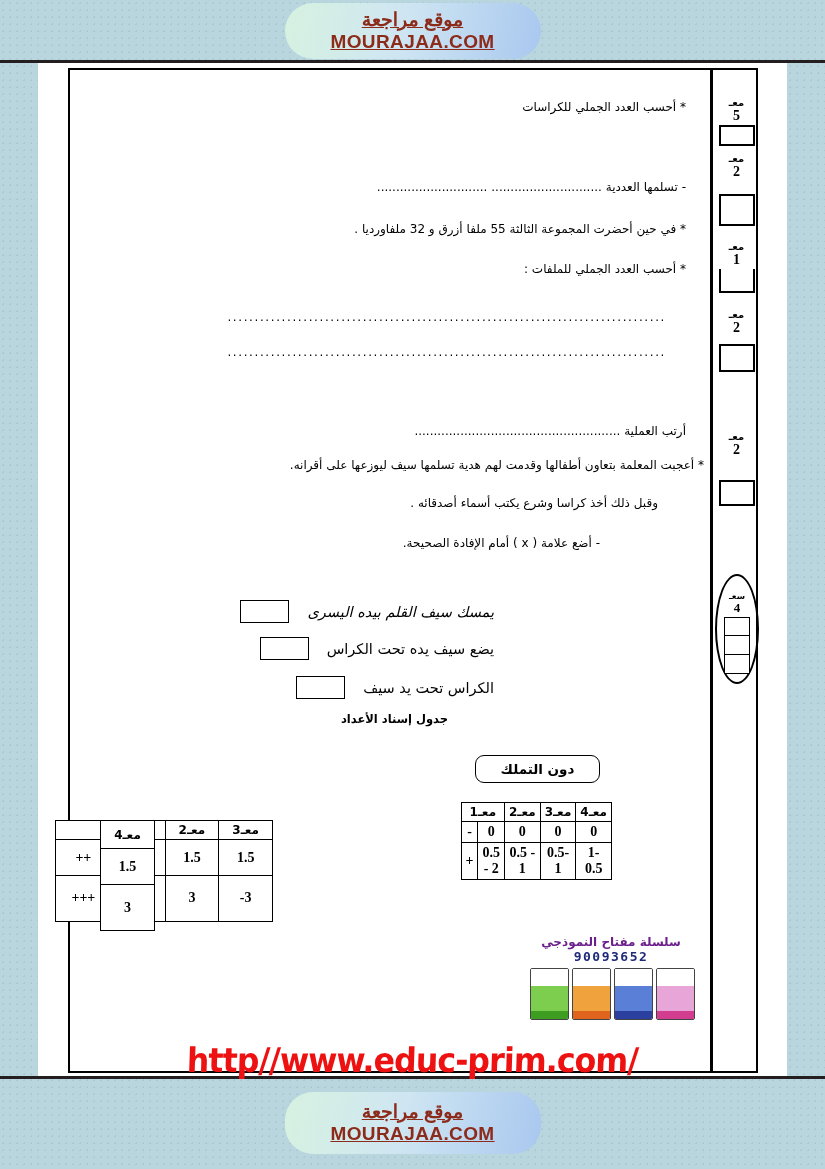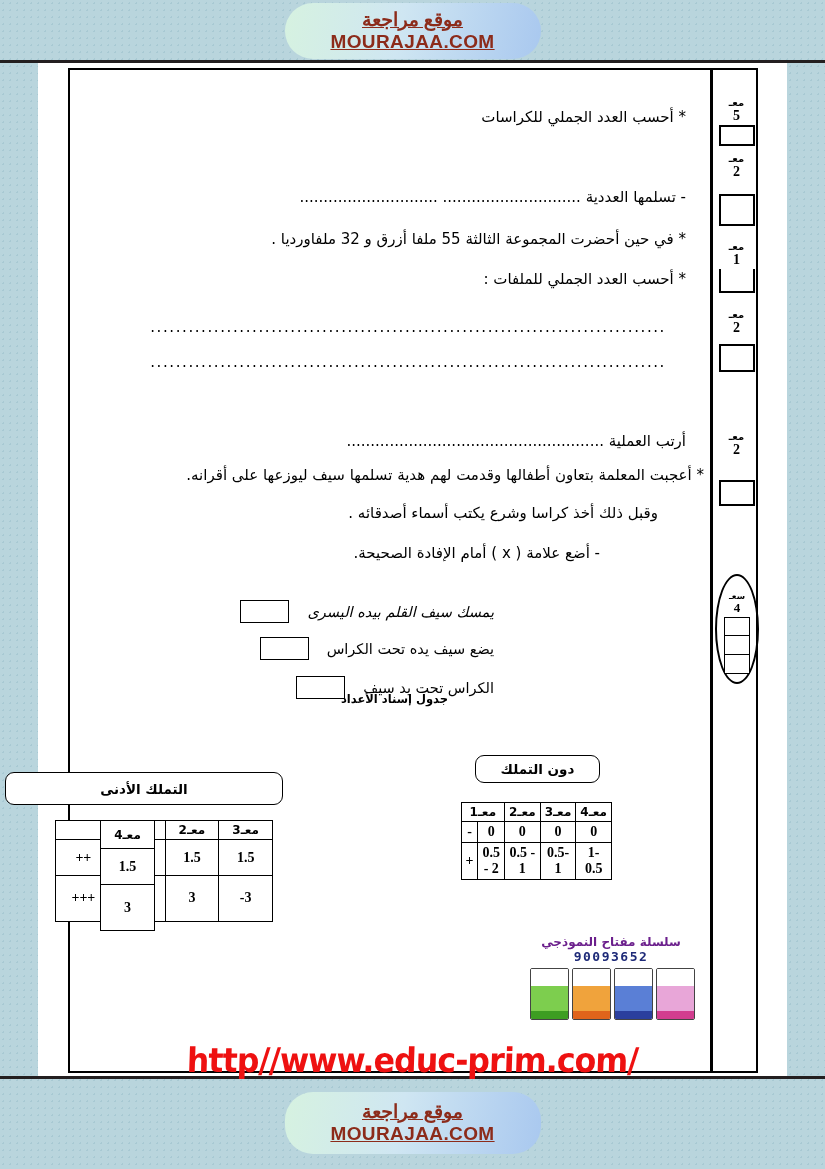--- a/index.html
+++ b/index.html
@@ -44,21 +44,21 @@
 
   .banner-pill {
     width: 256px; height: 56px; border-radius: 28px;
     background: linear-gradient(100deg, #d6f2e0 0%, #cfe6f2 45%, #a9c8ef 100%);
     display: flex; flex-direction: column;
     align-items: center; justify-content: center;
     position: relative;
   }
   .banner.bottom .banner-pill { height: 62px; }
   .banner-ar {
-    font-family: Liberation Serif, serif;
+    font-family: Liberation Sans, sans-serif;
     direction: rtl; font-size: 19px; font-weight: 700;
     color: #8c2b1a; text-decoration: underline; line-height: 1.1;
   }
   .banner-en {
     font-family: "Liberation Sans", sans-serif;
     font-size: 19px; font-weight: 700; letter-spacing: .4px;
     color: #8c2b1a; text-decoration: underline; line-height: 1.15;
   }
 
   
@@ -77,21 +77,21 @@
 
   .sheet-body {
     position: absolute; left: 0; top: 0; width: 640px; height: 100%;
     direction: rtl;
     font-family: "DejaVu Sans", sans-serif;
   }
 
   .q-line {
     position: absolute;
     direction: rtl; text-align: left;
-    font-size: 15px; color: #000; white-space: nowrap; margin-top: 8px;
+    font-size: 12px; color: #000; white-space: nowrap;
   }
 
   .dots { letter-spacing: 1.6px; color: #000; }
 
   
   .marks-col {
     position: absolute; left: 643px; top: 0; width: 47px; height: 100%;
   }
   .mark-group { position: absolute; left: 0; width: 47px; text-align: center; }
   .mark-label {
@@ -275,21 +275,21 @@
     </div>
     <div class="opt-row" style="top:567px; right:216px;">
       <span>يضع سيف يده تحت الكراس</span>
       <span class="opt-box"></span>
     </div>
     <div class="opt-row" style="top:606px; right:216px;">
       <span>الكراس تحت يد سيف</span>
       <span class="opt-box"></span>
     </div>
 
-    <div class="caption" style="top:622px; right:262px;">جدول إسناد الأعداد</div>
+    <div class="caption" style="top:642px; right:262px;">جدول إسناد الأعداد</div>
 
     <div class="tbl-title" style="top:685px; right:110px; width:125px; height:28px;">دون التملك</div>
 
     <table class="grid" style="top:732px; right:98px; width:150px;">
       <tbody>
           <tr>
         <th style="width:34px">معـ4</th>
         <th style="width:34px">معـ3</th>
         <th style="width:34px">معـ2</th>
         <th colspan="2">معـ1</th>
@@ -304,21 +304,20 @@
       <tr>
         <td class="cell-stack">1-0.5</td>
         <td class="cell-stack">-0.5<br>1</td>
         <td class="cell-stack">- 0.5<br>1</td>
         <td class="cell-stack">0.5<br>2 -</td>
         <td>+</td>
       </tr>
     </tbody>
       </table>
 
-    <div class="tbl-title" style="top:702px; right:427px; width:278px; height:33px;">التملك الأدنى</div>
 
     <table class="grid" style="top:750px; right:437px; width:218px;">
       <tbody>
           <tr>
         <th style="width:54px">معـ3</th>
         <th style="width:54px">معـ2</th>
         <th style="width:54px">معـ1</th>
         <th style="width:56px"></th>
       </tr>
       <tr>

